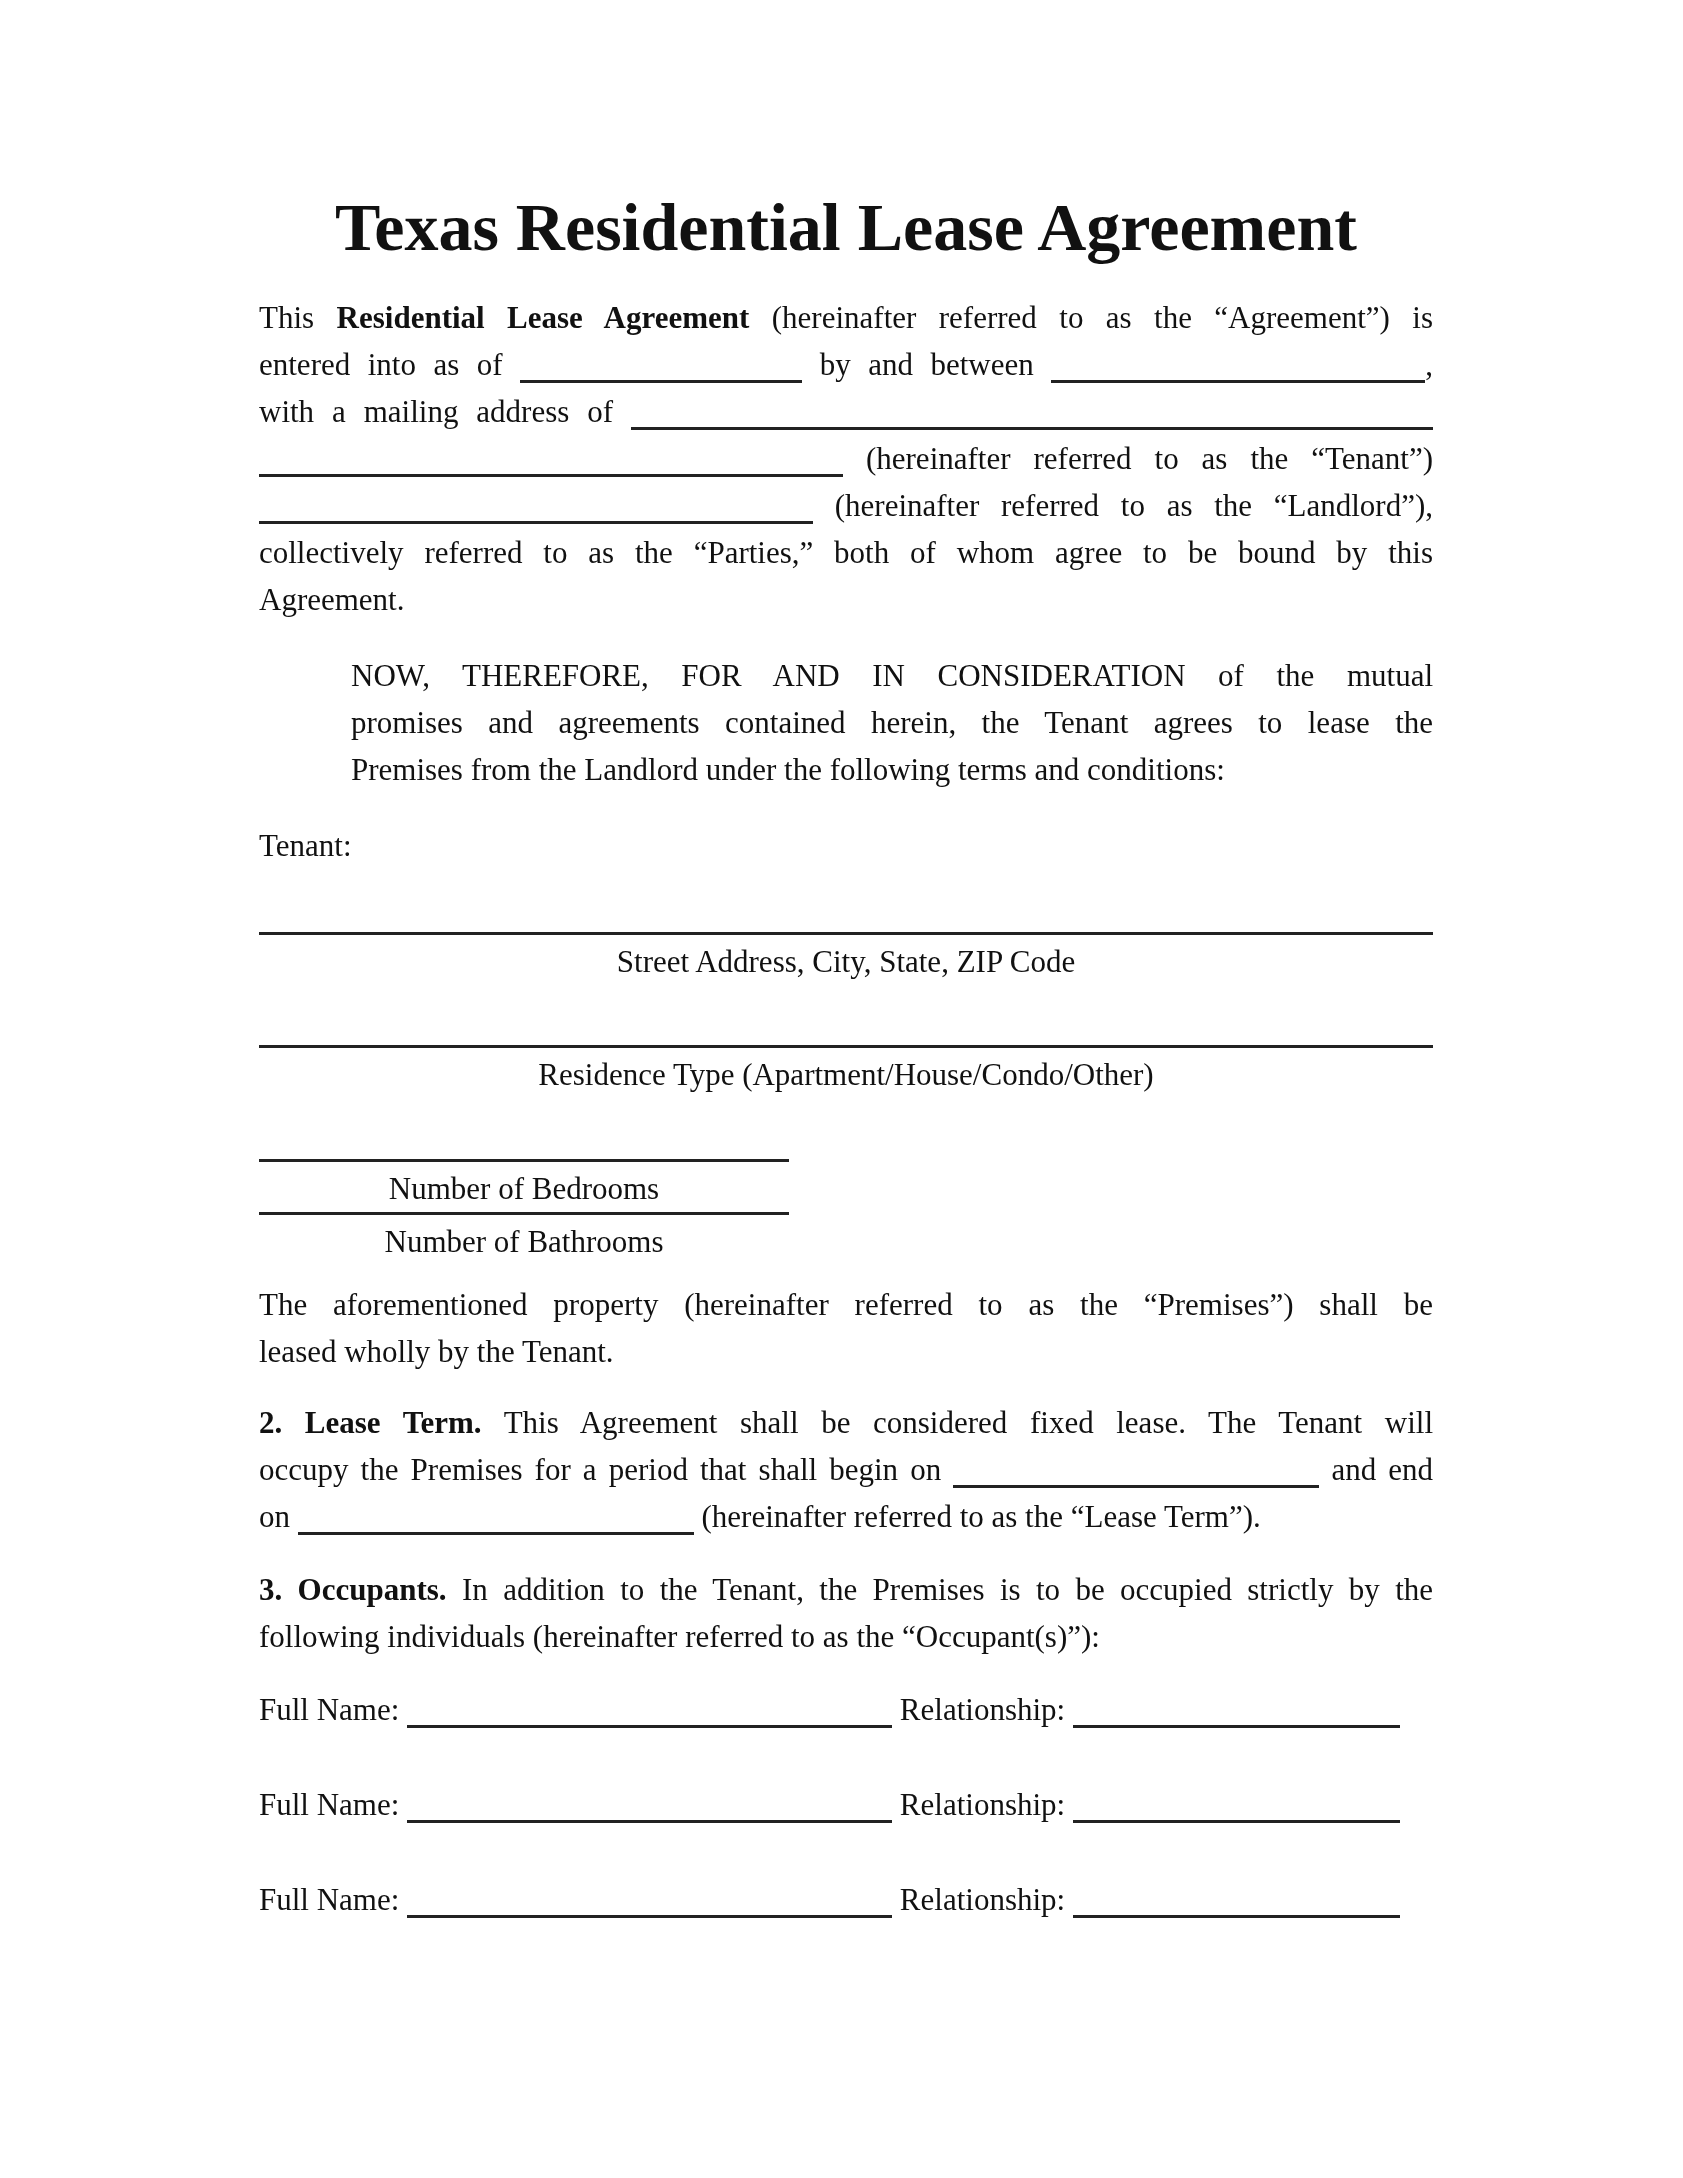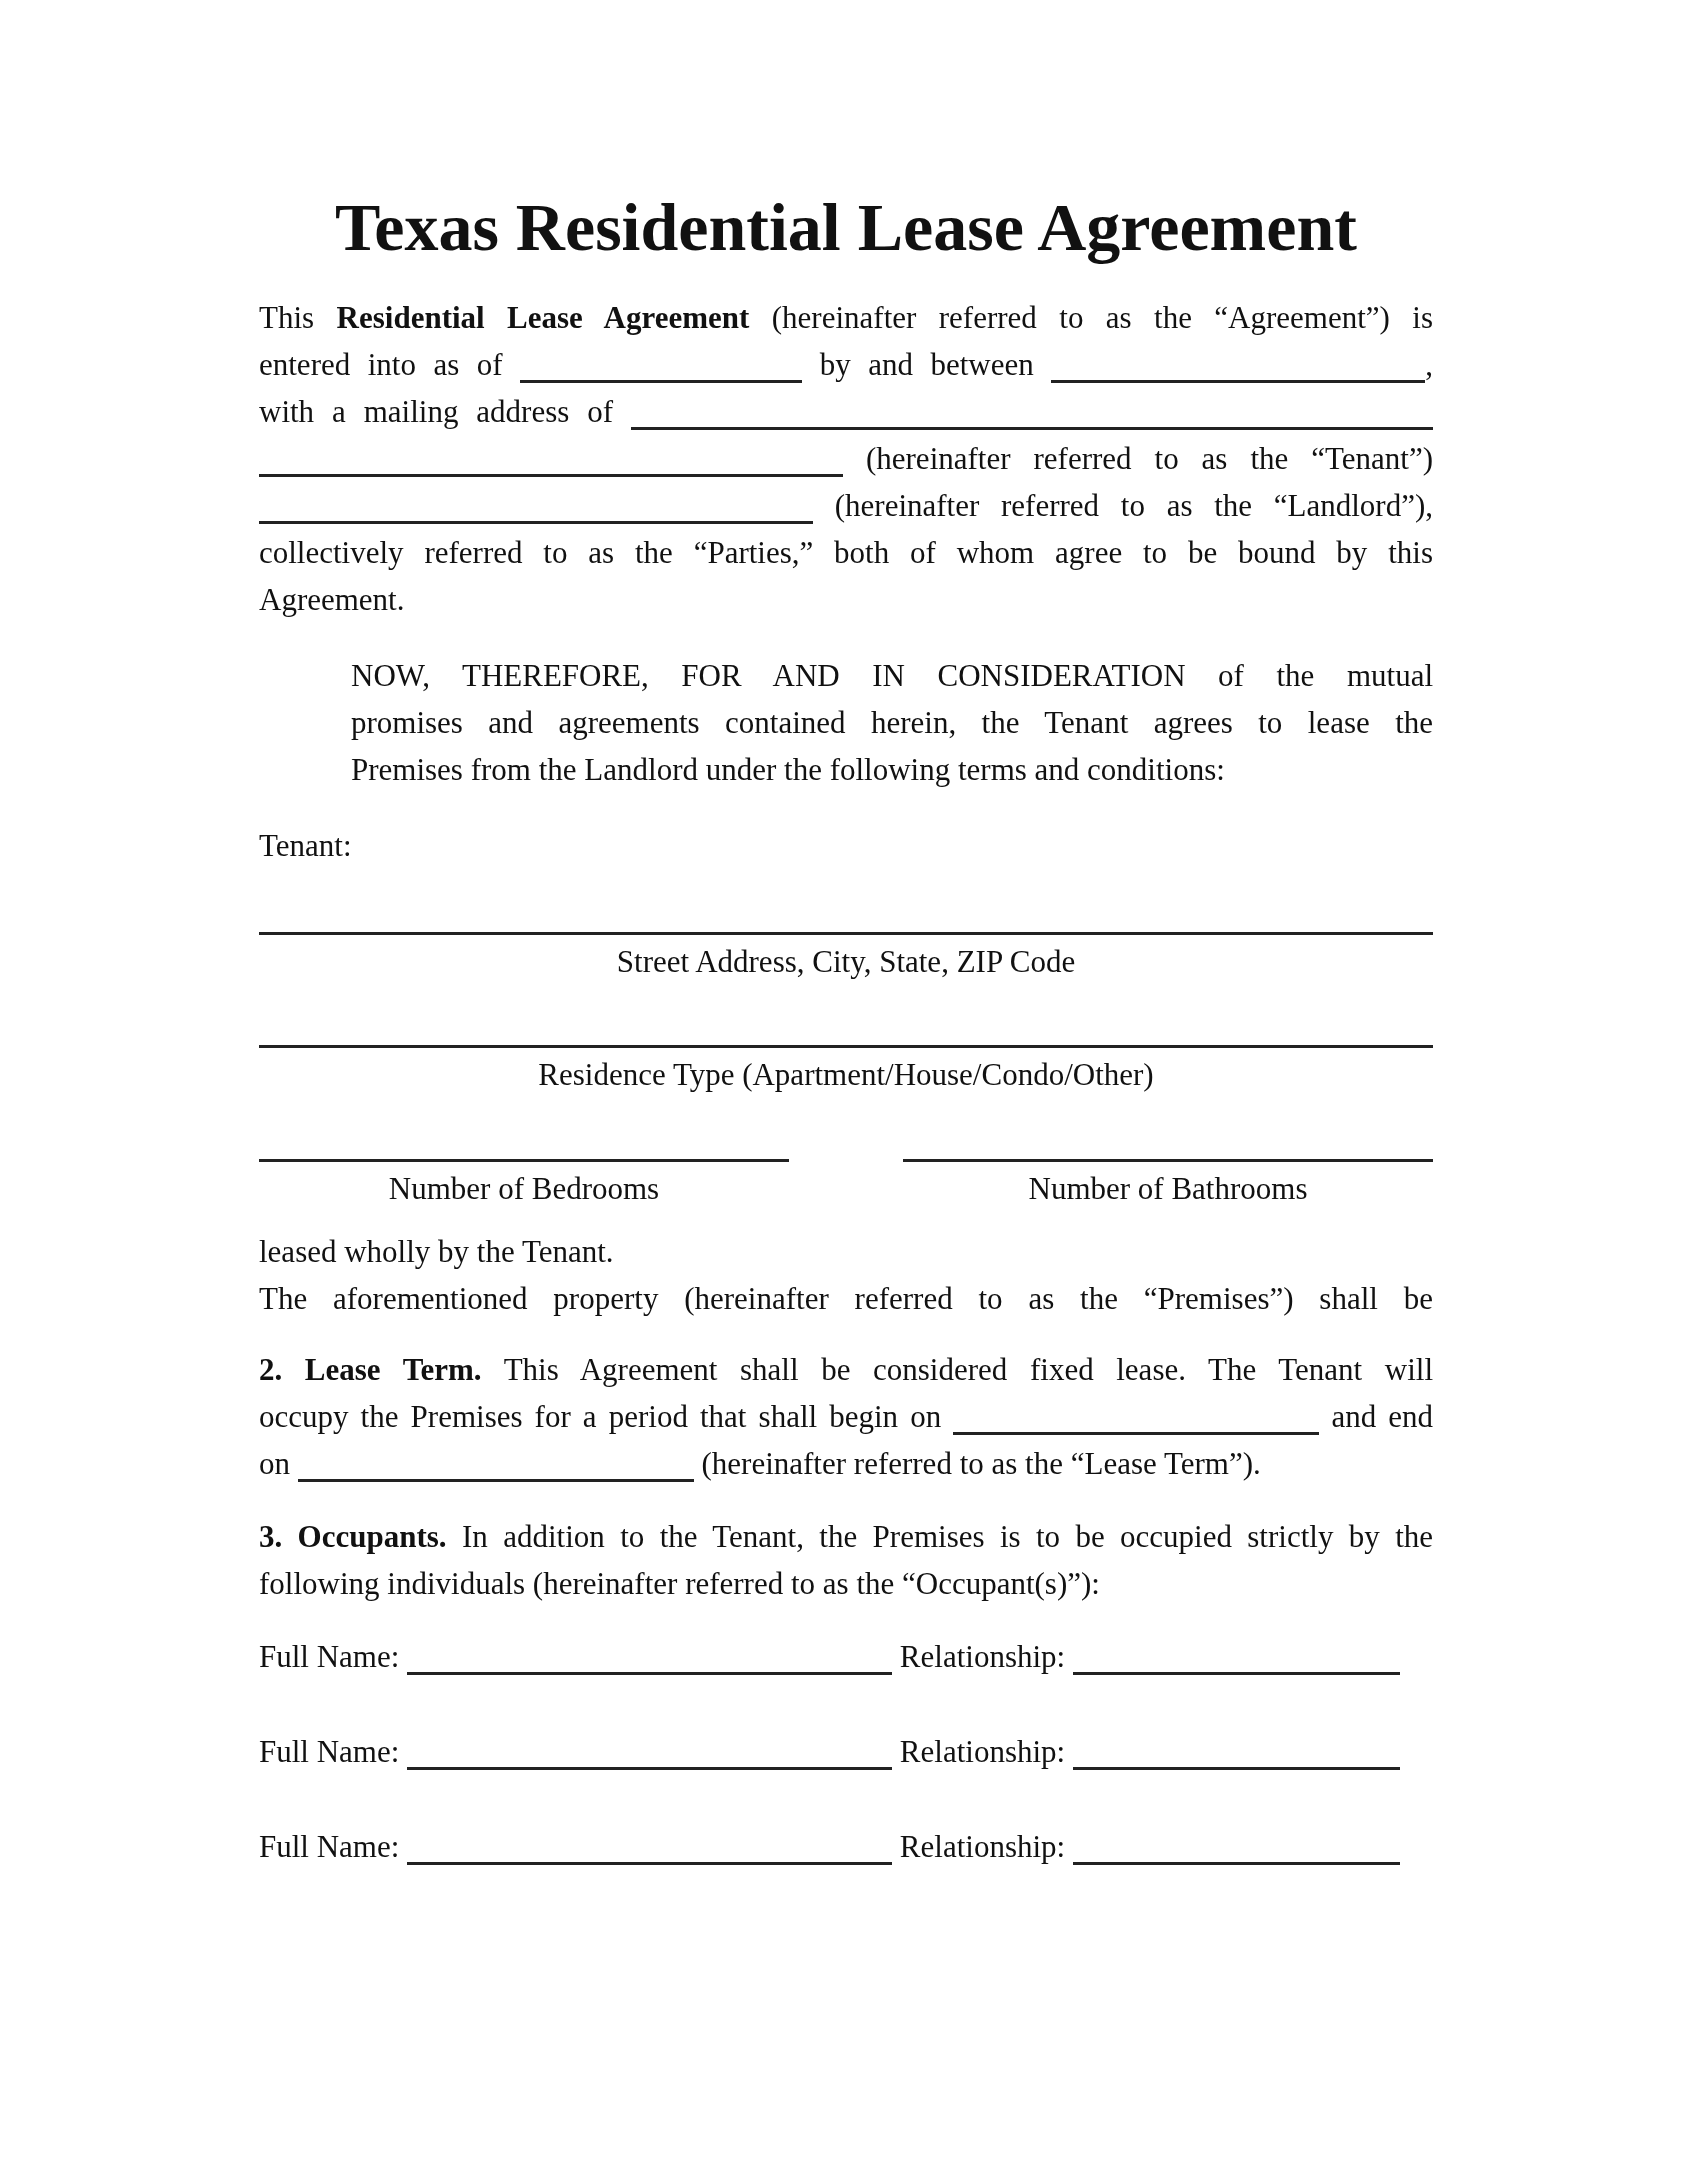--- a/index.html
+++ b/index.html
@@ -50,20 +50,21 @@
     text-align: center;
   }
   #consideration { margin: 29px 0 0 92px; }
   #section1 { margin-top: 29px; }
   #street-field { margin-top: 63px; }
   #residence-field { margin-top: 60px; }
   #bedbath-row {
     margin-top: 61px;
     display: flex;
     justify-content: space-between;
+    flex-direction: column;
   }
   .bb-col { width: 530px; }
   #premises-para { margin-top: 16px; }
   #section2 { margin-top: 24px; }
   #section3 { margin-top: 26px; }
   .occupant-row {
     height: 47px;
     line-height: 47px;
     white-space: nowrap;
   }
@@ -112,22 +113,22 @@
       <div class="rule"></div>
       <div class="caption">Number of Bedrooms</div>
     </div>
     <div class="bb-col">
       <div class="rule"></div>
       <div class="caption">Number of Bathrooms</div>
     </div>
   </div>
 
   <div class="para" id="premises-para">
+    <div class="jline"><span>The aforementioned property (hereinafter referred to as the “Premises”) shall be</span></div>
     <div class="jline left"><span>leased wholly by the Tenant.</span></div>
-    <div class="jline"><span>The aforementioned property (hereinafter referred to as the “Premises”) shall be</span></div>
   </div>
 
   <div class="para" id="section2">
     <div class="jline"><span class="b">2. Lease Term.</span> <span>This Agreement shall be considered fixed lease. The Tenant will</span></div>
     <div class="jline"><span>occupy the Premises for a period that shall begin on</span> <span class="blank" style="width:366px"></span> <span>and end</span></div>
     <div class="jline left"><span>on</span> <span class="blank" style="width:396px"></span> <span>(hereinafter referred to as the “Lease Term”).</span></div>
   </div>
 
   <div class="para" id="section3">
     <div class="jline"><span class="b">3. Occupants.</span> <span>In addition to the Tenant, the Premises is to be occupied strictly by the</span></div>

